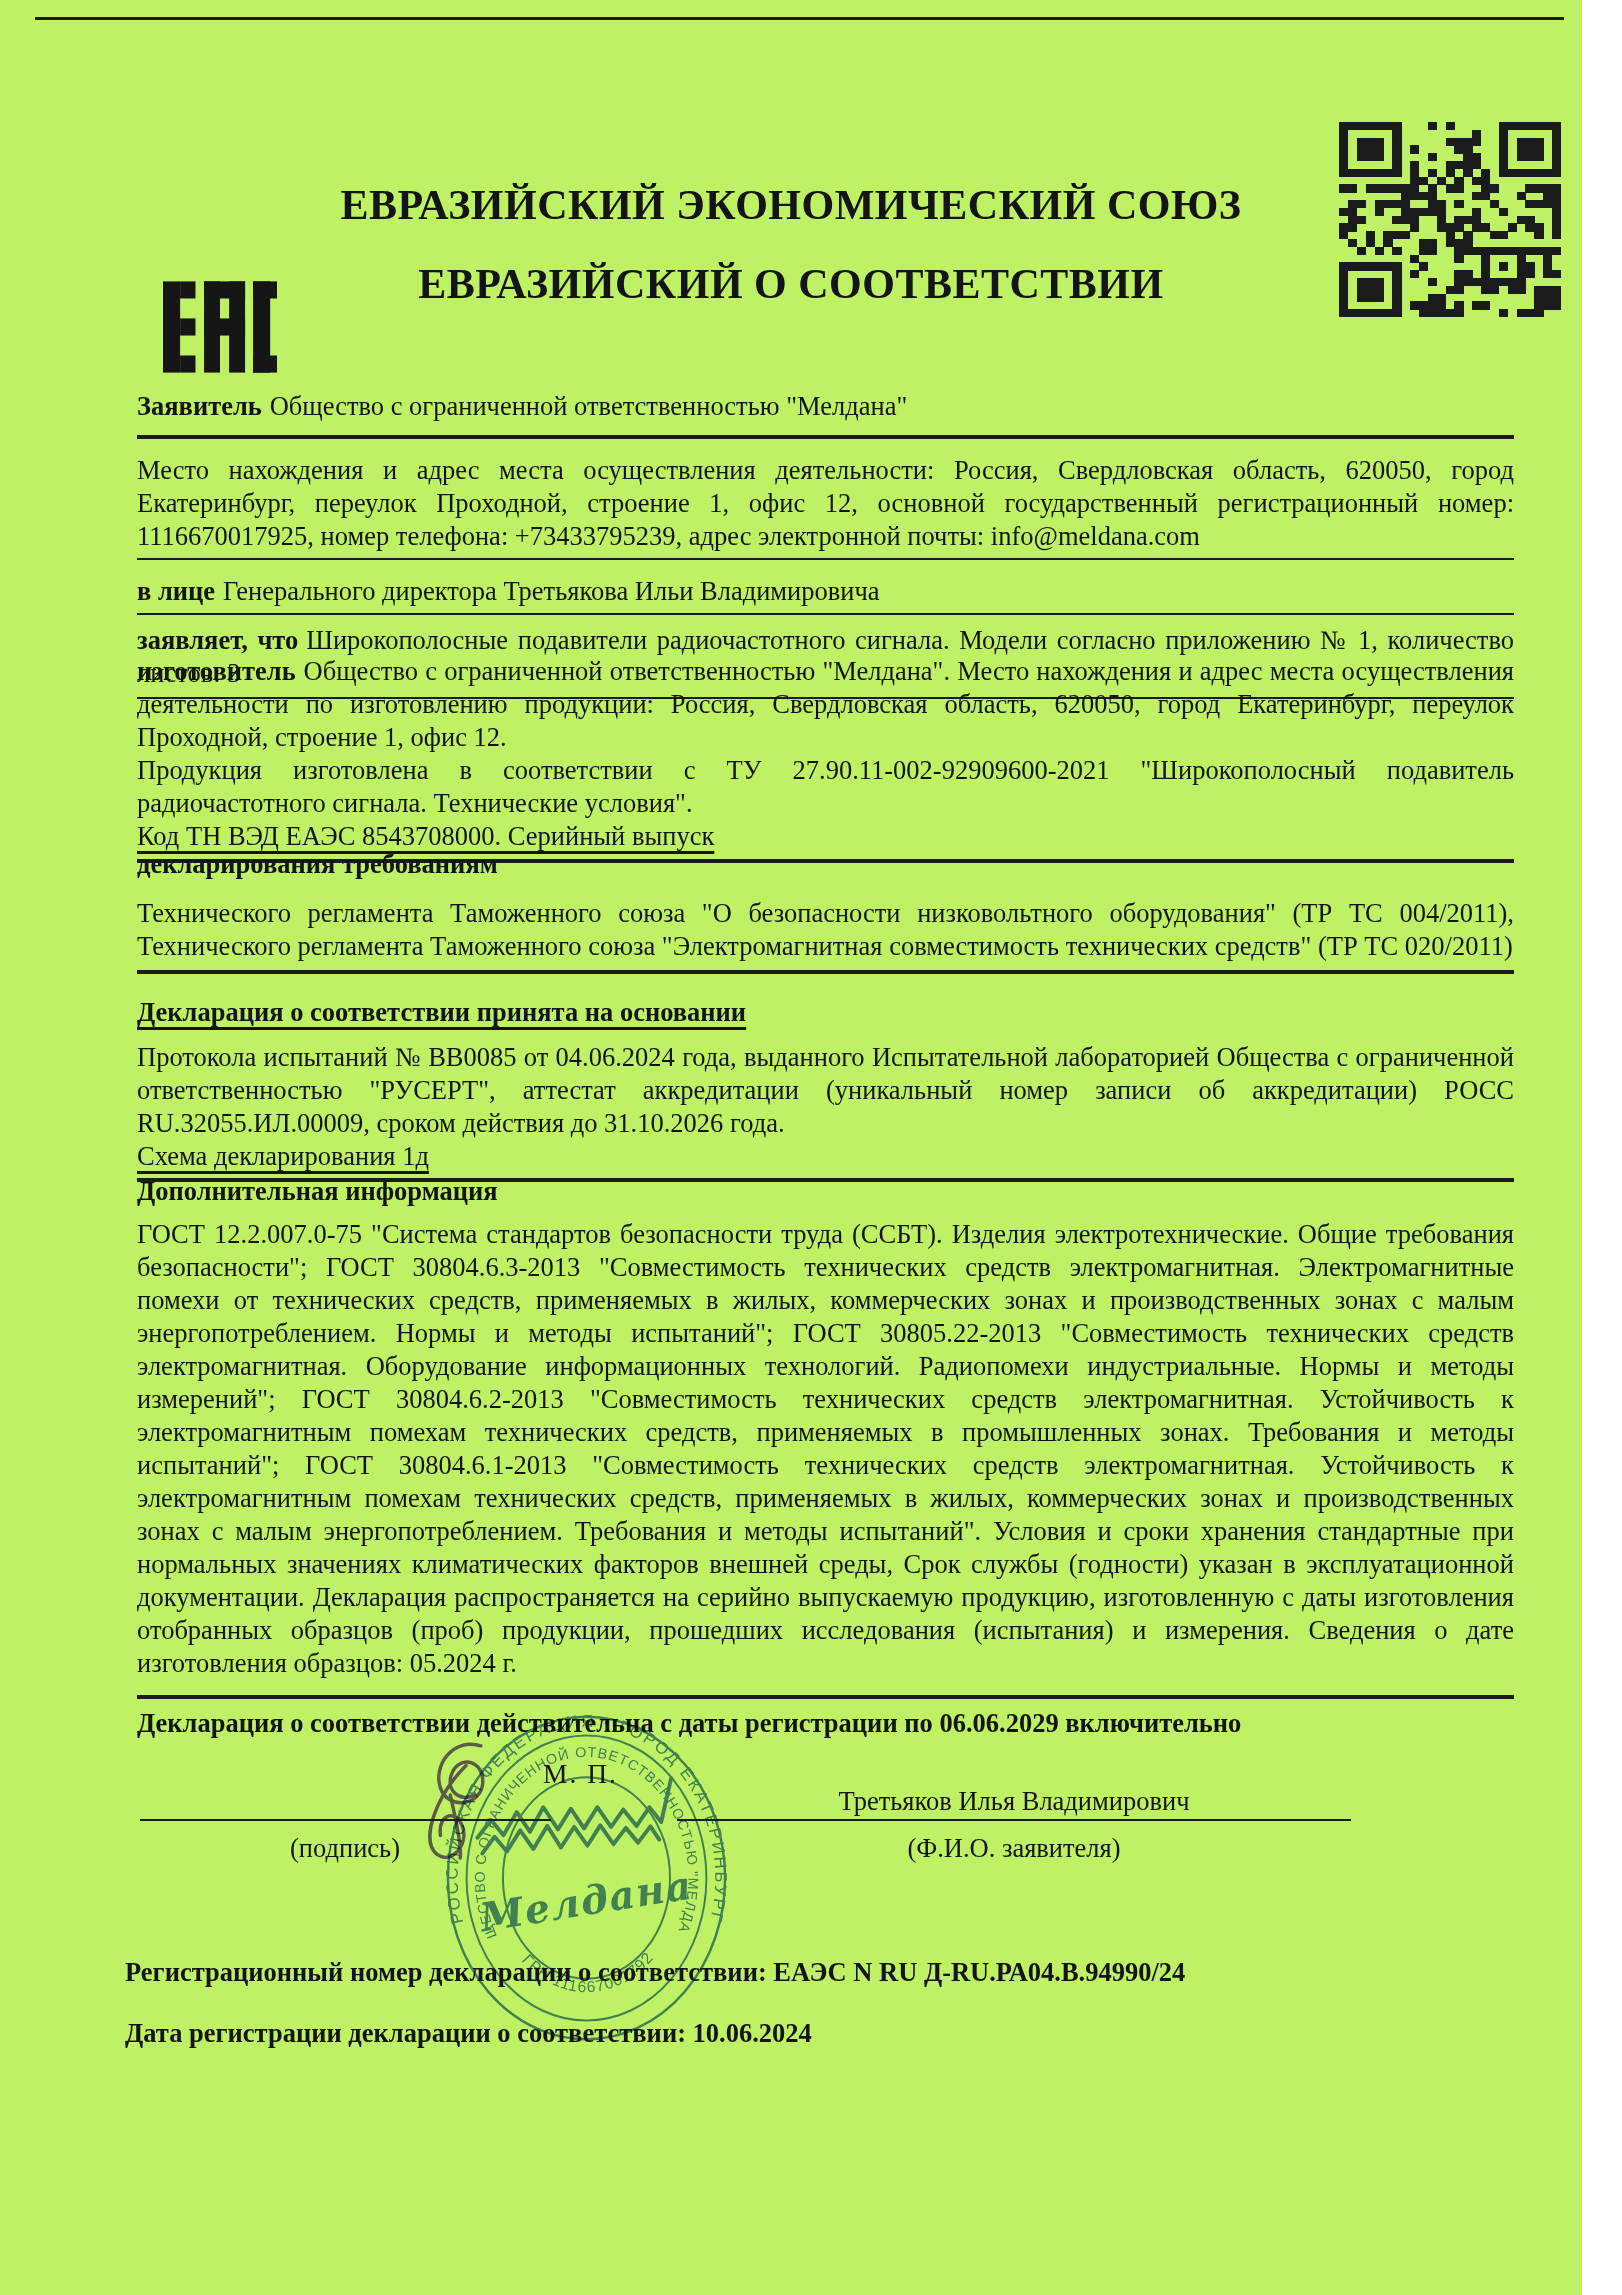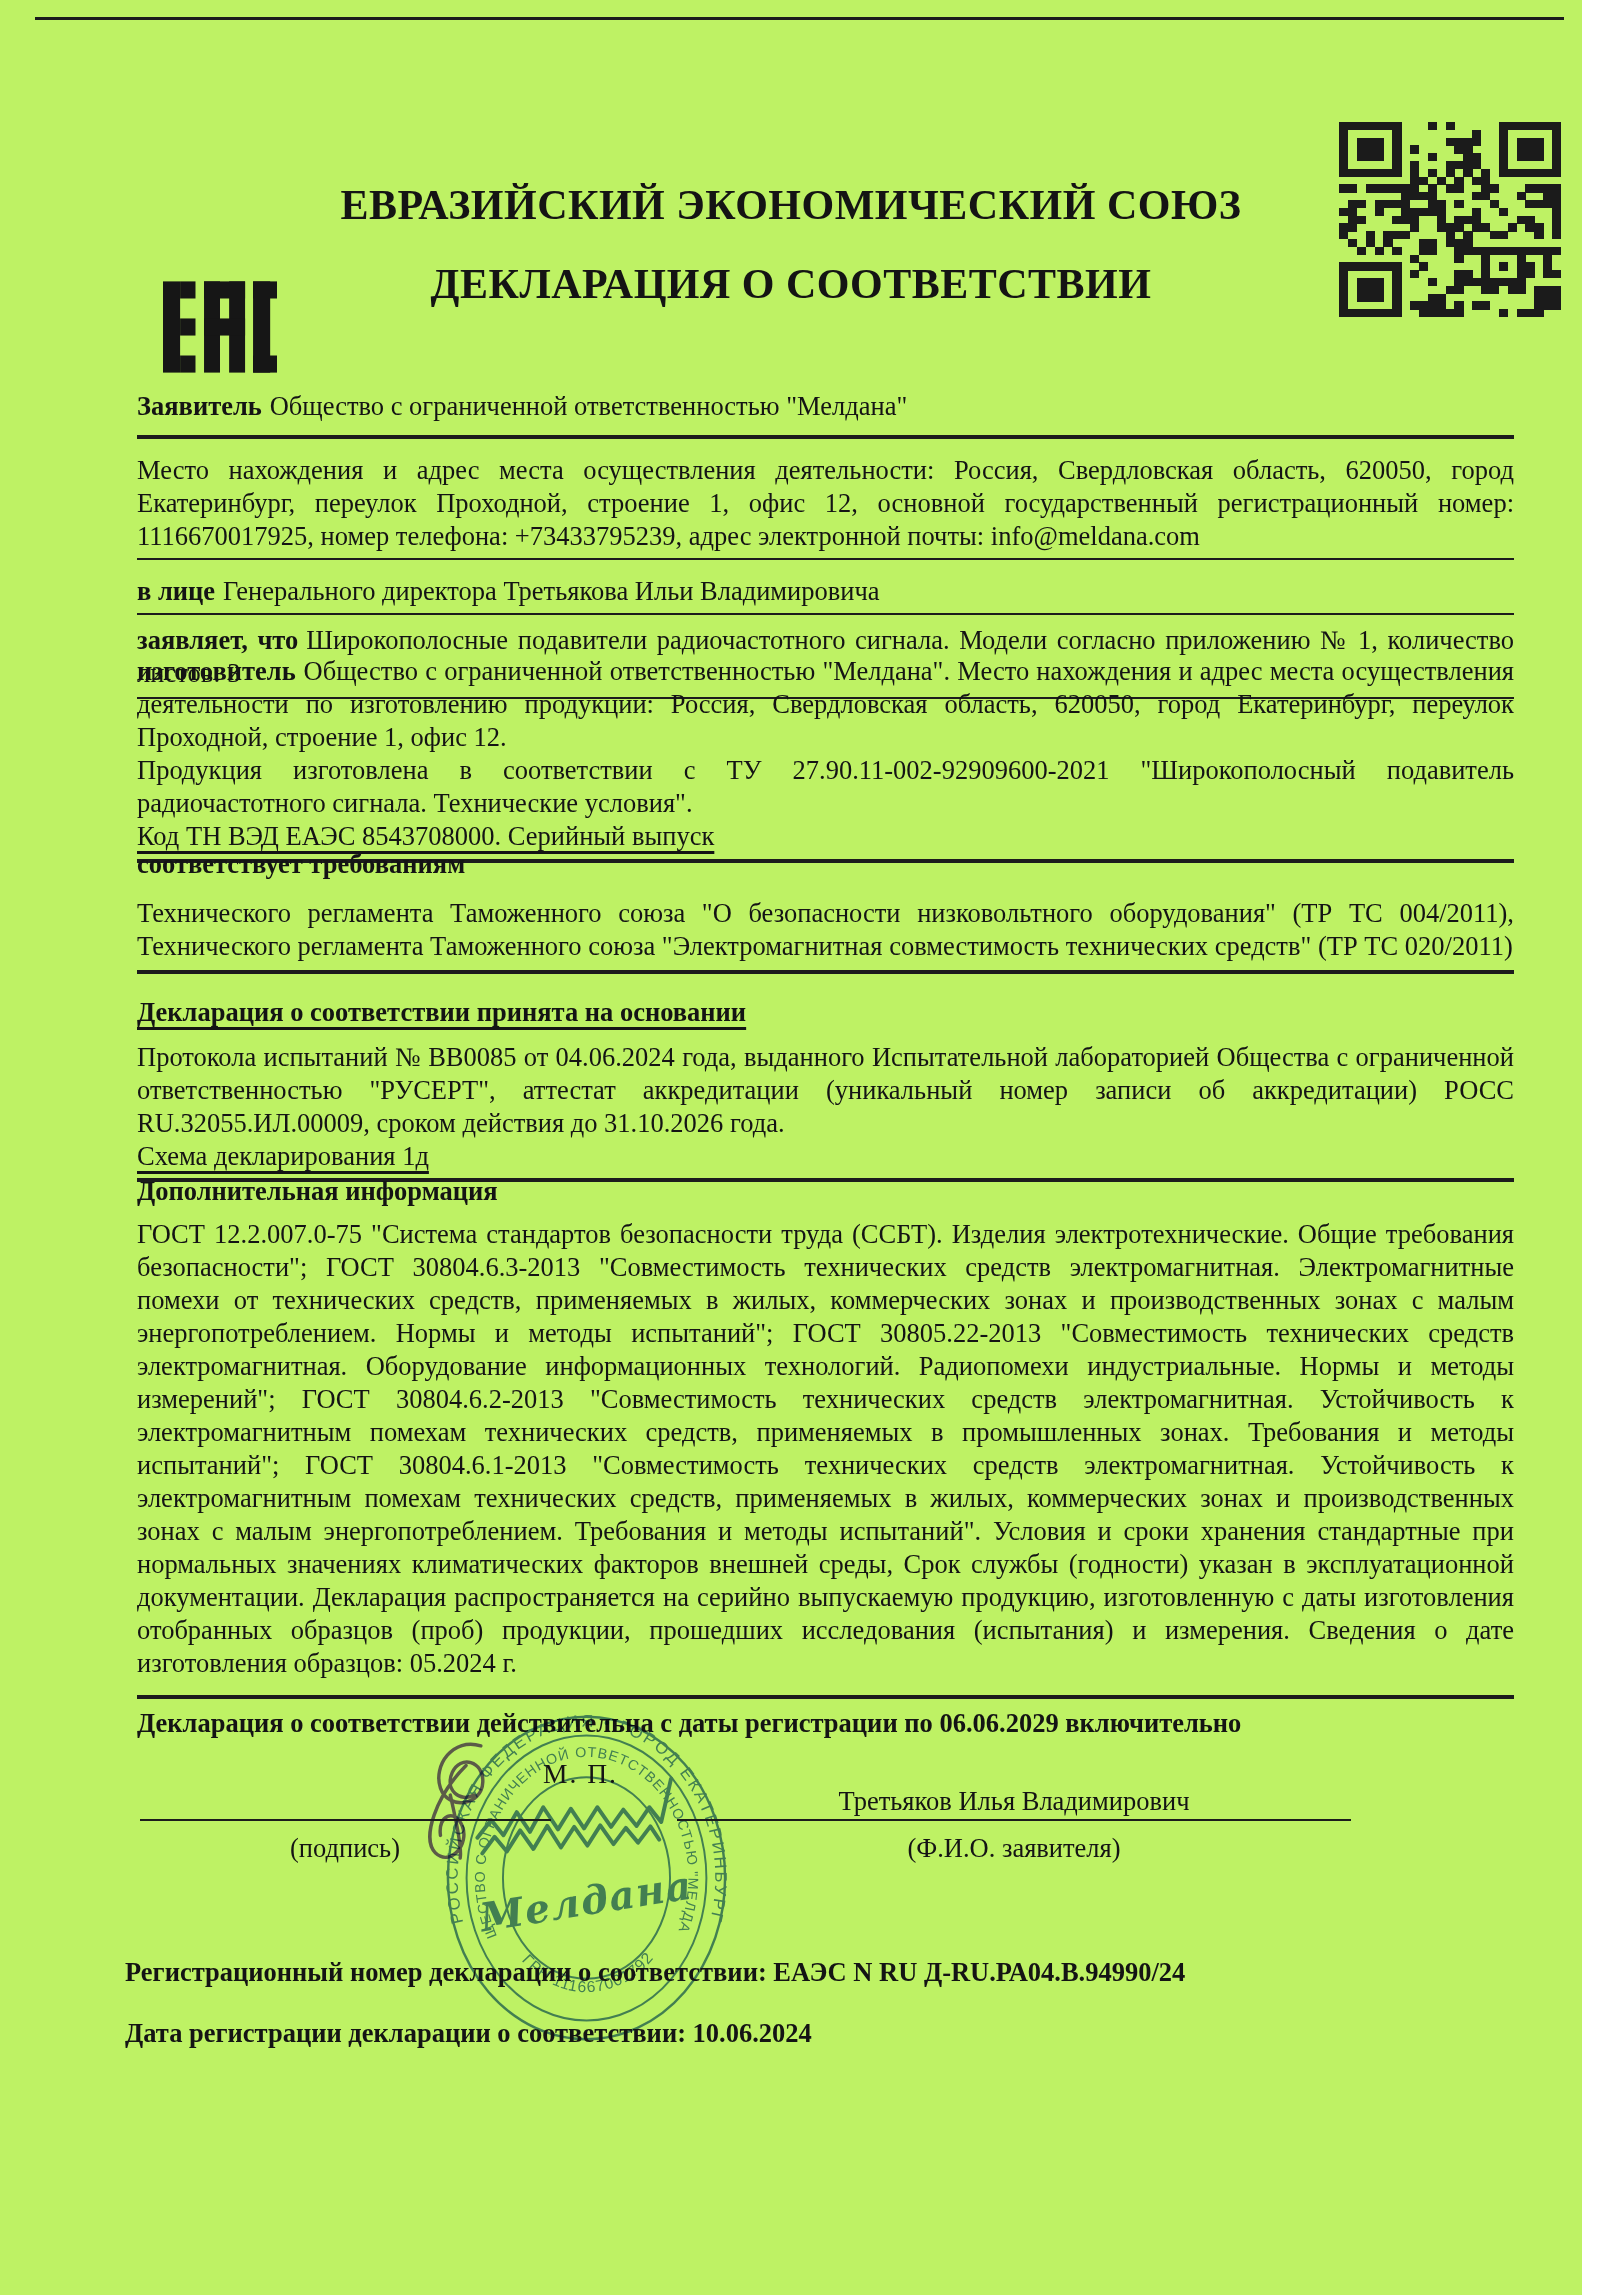--- a/index.html
+++ b/index.html
@@ -50,21 +50,21 @@
 </style>
 </head>
 <body>
 
 <div class="page">
 
   <div class="scan-topline"></div>
 
   <div class="title-block">
     <div class="title-line">ЕВРАЗИЙСКИЙ ЭКОНОМИЧЕСКИЙ СОЮЗ</div>
-    <div class="title-line">ДЕКЛАРАЦИЯ О СООТВЕТСТВИИ</div>
+    <div class="title-line">ЕВРАЗИЙСКИЙ О СООТВЕТСТВИИ</div>
   </div>
 
   <div class="qr-box"><svg viewBox="0 0 25 25" width="100%" height="100%" preserveAspectRatio="none" shape-rendering="crispEdges" fill="#1b1b1b">
         <rect x="0" y="0" width="1.04" height="1.04"></rect>
         <rect x="1" y="0" width="1.04" height="1.04"></rect>
         <rect x="2" y="0" width="1.04" height="1.04"></rect>
         <rect x="3" y="0" width="1.04" height="1.04"></rect>
         <rect x="4" y="0" width="1.04" height="1.04"></rect>
         <rect x="5" y="0" width="1.04" height="1.04"></rect>
         <rect x="6" y="0" width="1.04" height="1.04"></rect>
@@ -391,21 +391,21 @@
   </div>
 
   <div class="grp" style="top:655px">
     <p class="just"><span class="lead">изготовитель</span><span>Общество с ограниченной ответственностью "Мелдана". Место нахождения и адрес места осуществления деятельности по изготовлению продукции: Россия, Свердловская область, 620050, город Екатеринбург, переулок Проходной, строение 1, офис 12.</span></p>
     <p class="just">Продукция изготовлена в соответствии с ТУ 27.90.11-002-92909600-2021 "Широкополосный подавитель радиочастотного сигнала. Технические условия".</p>
     <p><span class="u">Код ТН ВЭД ЕАЭС 8543708000. Серийный выпуск</span></p>
     <hr class="rule thick" style="margin-top:5.9px">
   </div>
 
   <div class="grp" style="top:848px">
-    <p class="b">соответствует требованиям</p>
+    <p class="b">декларирования требованиям</p>
     <p class="just mt14">Технического регламента Таможенного союза "О безопасности низковольтного оборудования" (ТР ТС 004/2011), Технического регламента Таможенного союза "Электромагнитная совместимость технических средств" (ТР ТС 020/2011)</p>
     <hr class="rule thick" style="margin-top:6.9px">
   </div>
 
   <div class="grp" style="top:996px">
     <p class="b"><span class="u">Декларация о соответствии принята на основании</span></p>
     <p class="just mt26">Протокола испытаний № ВВ0085 от 04.06.2024 года, выданного Испытательной лабораторией Общества с ограниченной ответственностью "РУСЕРТ", аттестат аккредитации (уникальный номер записи об аккредитации) РОСС RU.32055.ИЛ.00009, сроком действия до 31.10.2026 года.</p>
     <p><span class="u">Схема декларирования 1д</span></p>
     <hr class="rule thick" style="margin-top:4.9px">
   </div>

